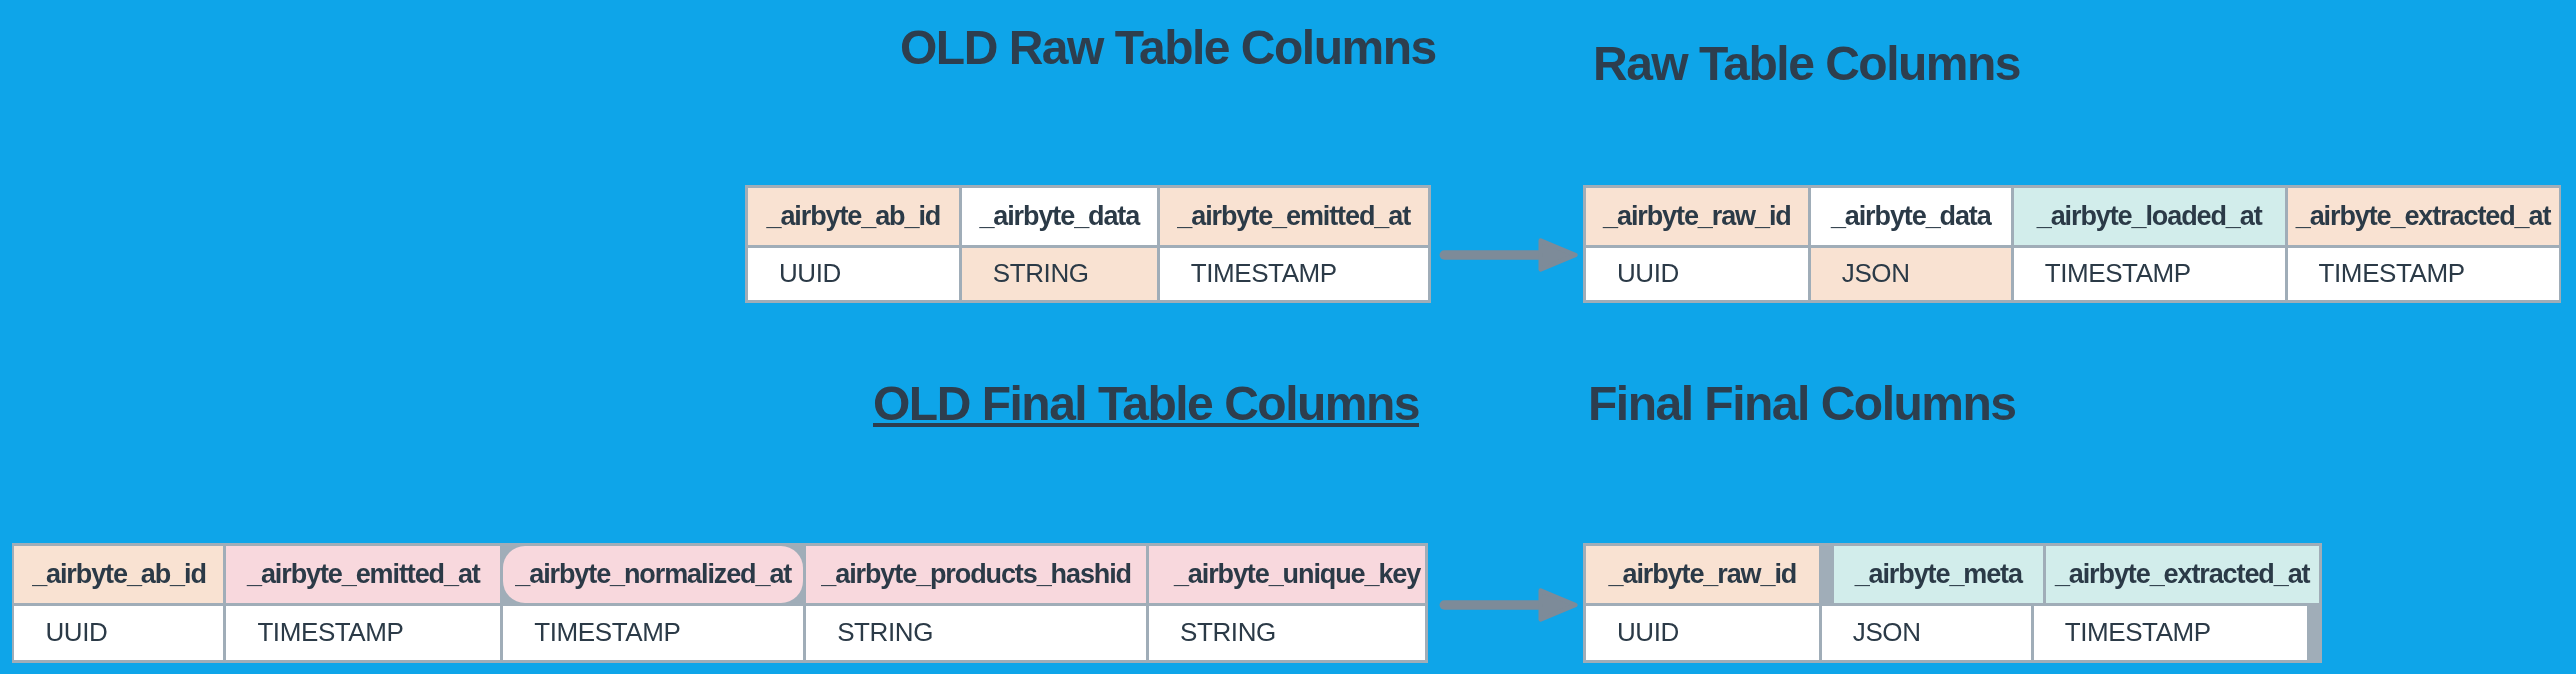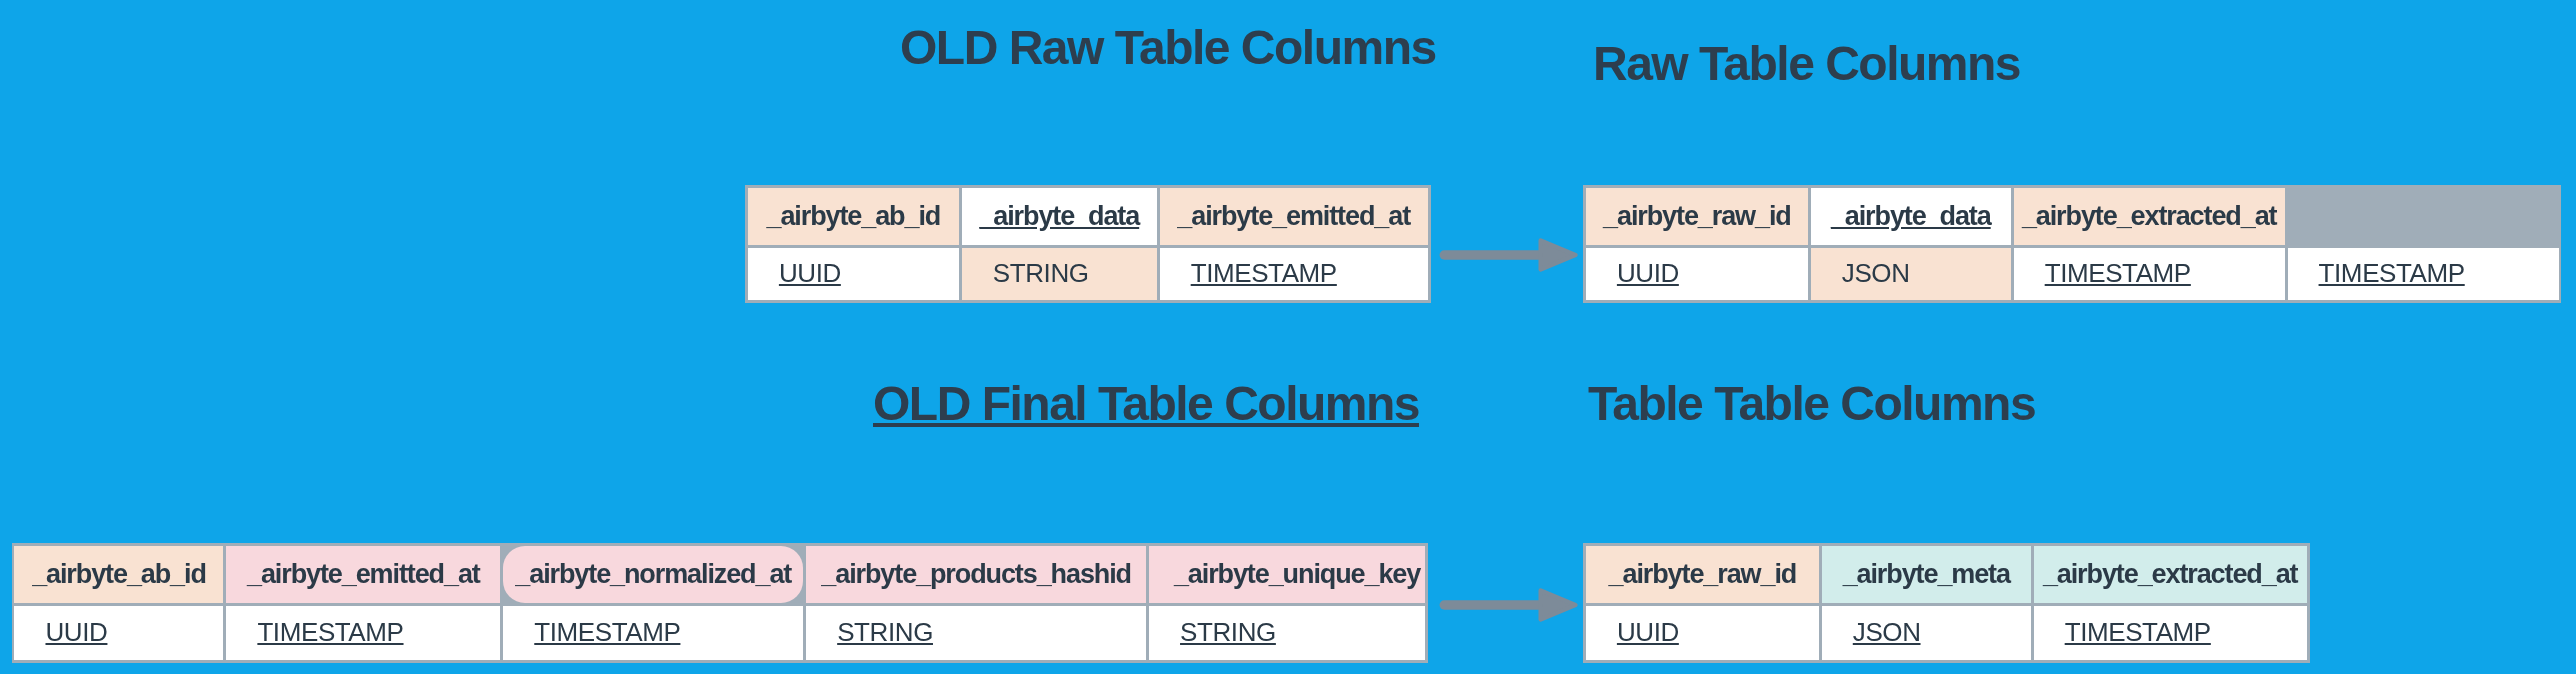--- a/index.html
+++ b/index.html
@@ -51,50 +51,51 @@
   .cell.bd{
     justify-content:flex-start;
     padding-left:31px;
     font-weight:400;
     font-size:26px;
     letter-spacing:-0.4px;
   }
   .cell[data-bg="peach"]{background:#f9e2d2;}
   .cell[data-bg="pink"]{background:#f8d8dd;}
   .cell[data-bg="teal"]{background:#d2edeb;}
-  .cell[data-bg="white"]{background:#ffffff;text-decoration:underline;}
+  .cell[data-bg="white"]{background:#ffffff;}
   .arrow{position:absolute;}
 </style>
 </head>
 <body>
 
 <div id="canvas">
 
   <h2 class="diagram-title" style="left:900px;top:22px;">OLD Raw Table Columns</h2>
   <h2 class="diagram-title" style="left:1593px;top:38px;">Raw Table Columns</h2>
   <h2 class="diagram-title" style="left:873px;top:378px;text-decoration:underline;">OLD Final Table Columns</h2>
-  <h2 class="diagram-title" style="left:1588px;top:378px;">Table Table Columns</h2>
+  <h2 class="diagram-title" style="left:1588px;top:378px;">Final Final Columns</h2>
 
   <div class="tbl" style="left:745px;top:185px;">
     <div class="row" style="height:57px;">
       <div class="cell hd" style="width:211px;" data-bg="peach">_airbyte_ab_id</div>
       <div class="cell hd" style="width:195px;" data-bg="white">_airbyte_data</div>
       <div class="cell hd" style="width:268px;" data-bg="peach">_airbyte_emitted_at</div>
     </div>
     <div class="row" style="height:52px;">
       <div class="cell bd" style="width:211px;" data-bg="white">UUID</div>
       <div class="cell bd" style="width:195px;" data-bg="peach">STRING</div>
       <div class="cell bd" style="width:268px;" data-bg="white">TIMESTAMP</div>
     </div>
   </div>
 
   <div class="tbl" style="left:1583px;top:185px;">
     <div class="row" style="height:57px;">
       <div class="cell hd" style="width:222px;" data-bg="peach">_airbyte_raw_id</div>
       <div class="cell hd" style="width:200px;" data-bg="white">_airbyte_data</div>
+      <div class="cell hd" style="width:271px;" data-bg="teal">_airbyte_loaded_at</div>
       <div class="cell hd" style="width:271px;" data-bg="peach">_airbyte_extracted_at</div>
     </div>
     <div class="row" style="height:52px;">
       <div class="cell bd" style="width:222px;" data-bg="white">UUID</div>
       <div class="cell bd" style="width:200px;" data-bg="peach">JSON</div>
       <div class="cell bd" style="width:271px;" data-bg="white">TIMESTAMP</div>
       <div class="cell bd" style="width:271px;" data-bg="white">TIMESTAMP</div>
     </div>
   </div>
 
@@ -111,21 +112,21 @@
       <div class="cell bd" style="width:274px;" data-bg="white">TIMESTAMP</div>
       <div class="cell bd" style="width:300px;" data-bg="white">TIMESTAMP</div>
       <div class="cell bd" style="width:340px;" data-bg="white">STRING</div>
       <div class="cell bd" style="width:276px;" data-bg="white">STRING</div>
     </div>
   </div>
 
   <div class="tbl" style="left:1583px;top:543px;">
     <div class="row" style="height:57px;">
       <div class="cell hd" style="width:233px;" data-bg="peach">_airbyte_raw_id</div>
-      <div class="cell hd" style="width:209px;" data-bg="teal">_airbyte_meta</div>
+      <div class="cell hd" style="width:209px;margin-left:12px;" data-bg="teal">_airbyte_meta</div>
       <div class="cell hd" style="width:273px;" data-bg="teal">_airbyte_extracted_at</div>
     </div>
     <div class="row" style="height:54px;">
       <div class="cell bd" style="width:233px;" data-bg="white">UUID</div>
       <div class="cell bd" style="width:209px;" data-bg="white">JSON</div>
       <div class="cell bd" style="width:273px;" data-bg="white">TIMESTAMP</div>
     </div>
   </div>
 
   <svg class="arrow" style="left:1437px;top:233px;" width="145" height="44" viewBox="0 0 200 60" aria-hidden="true">

